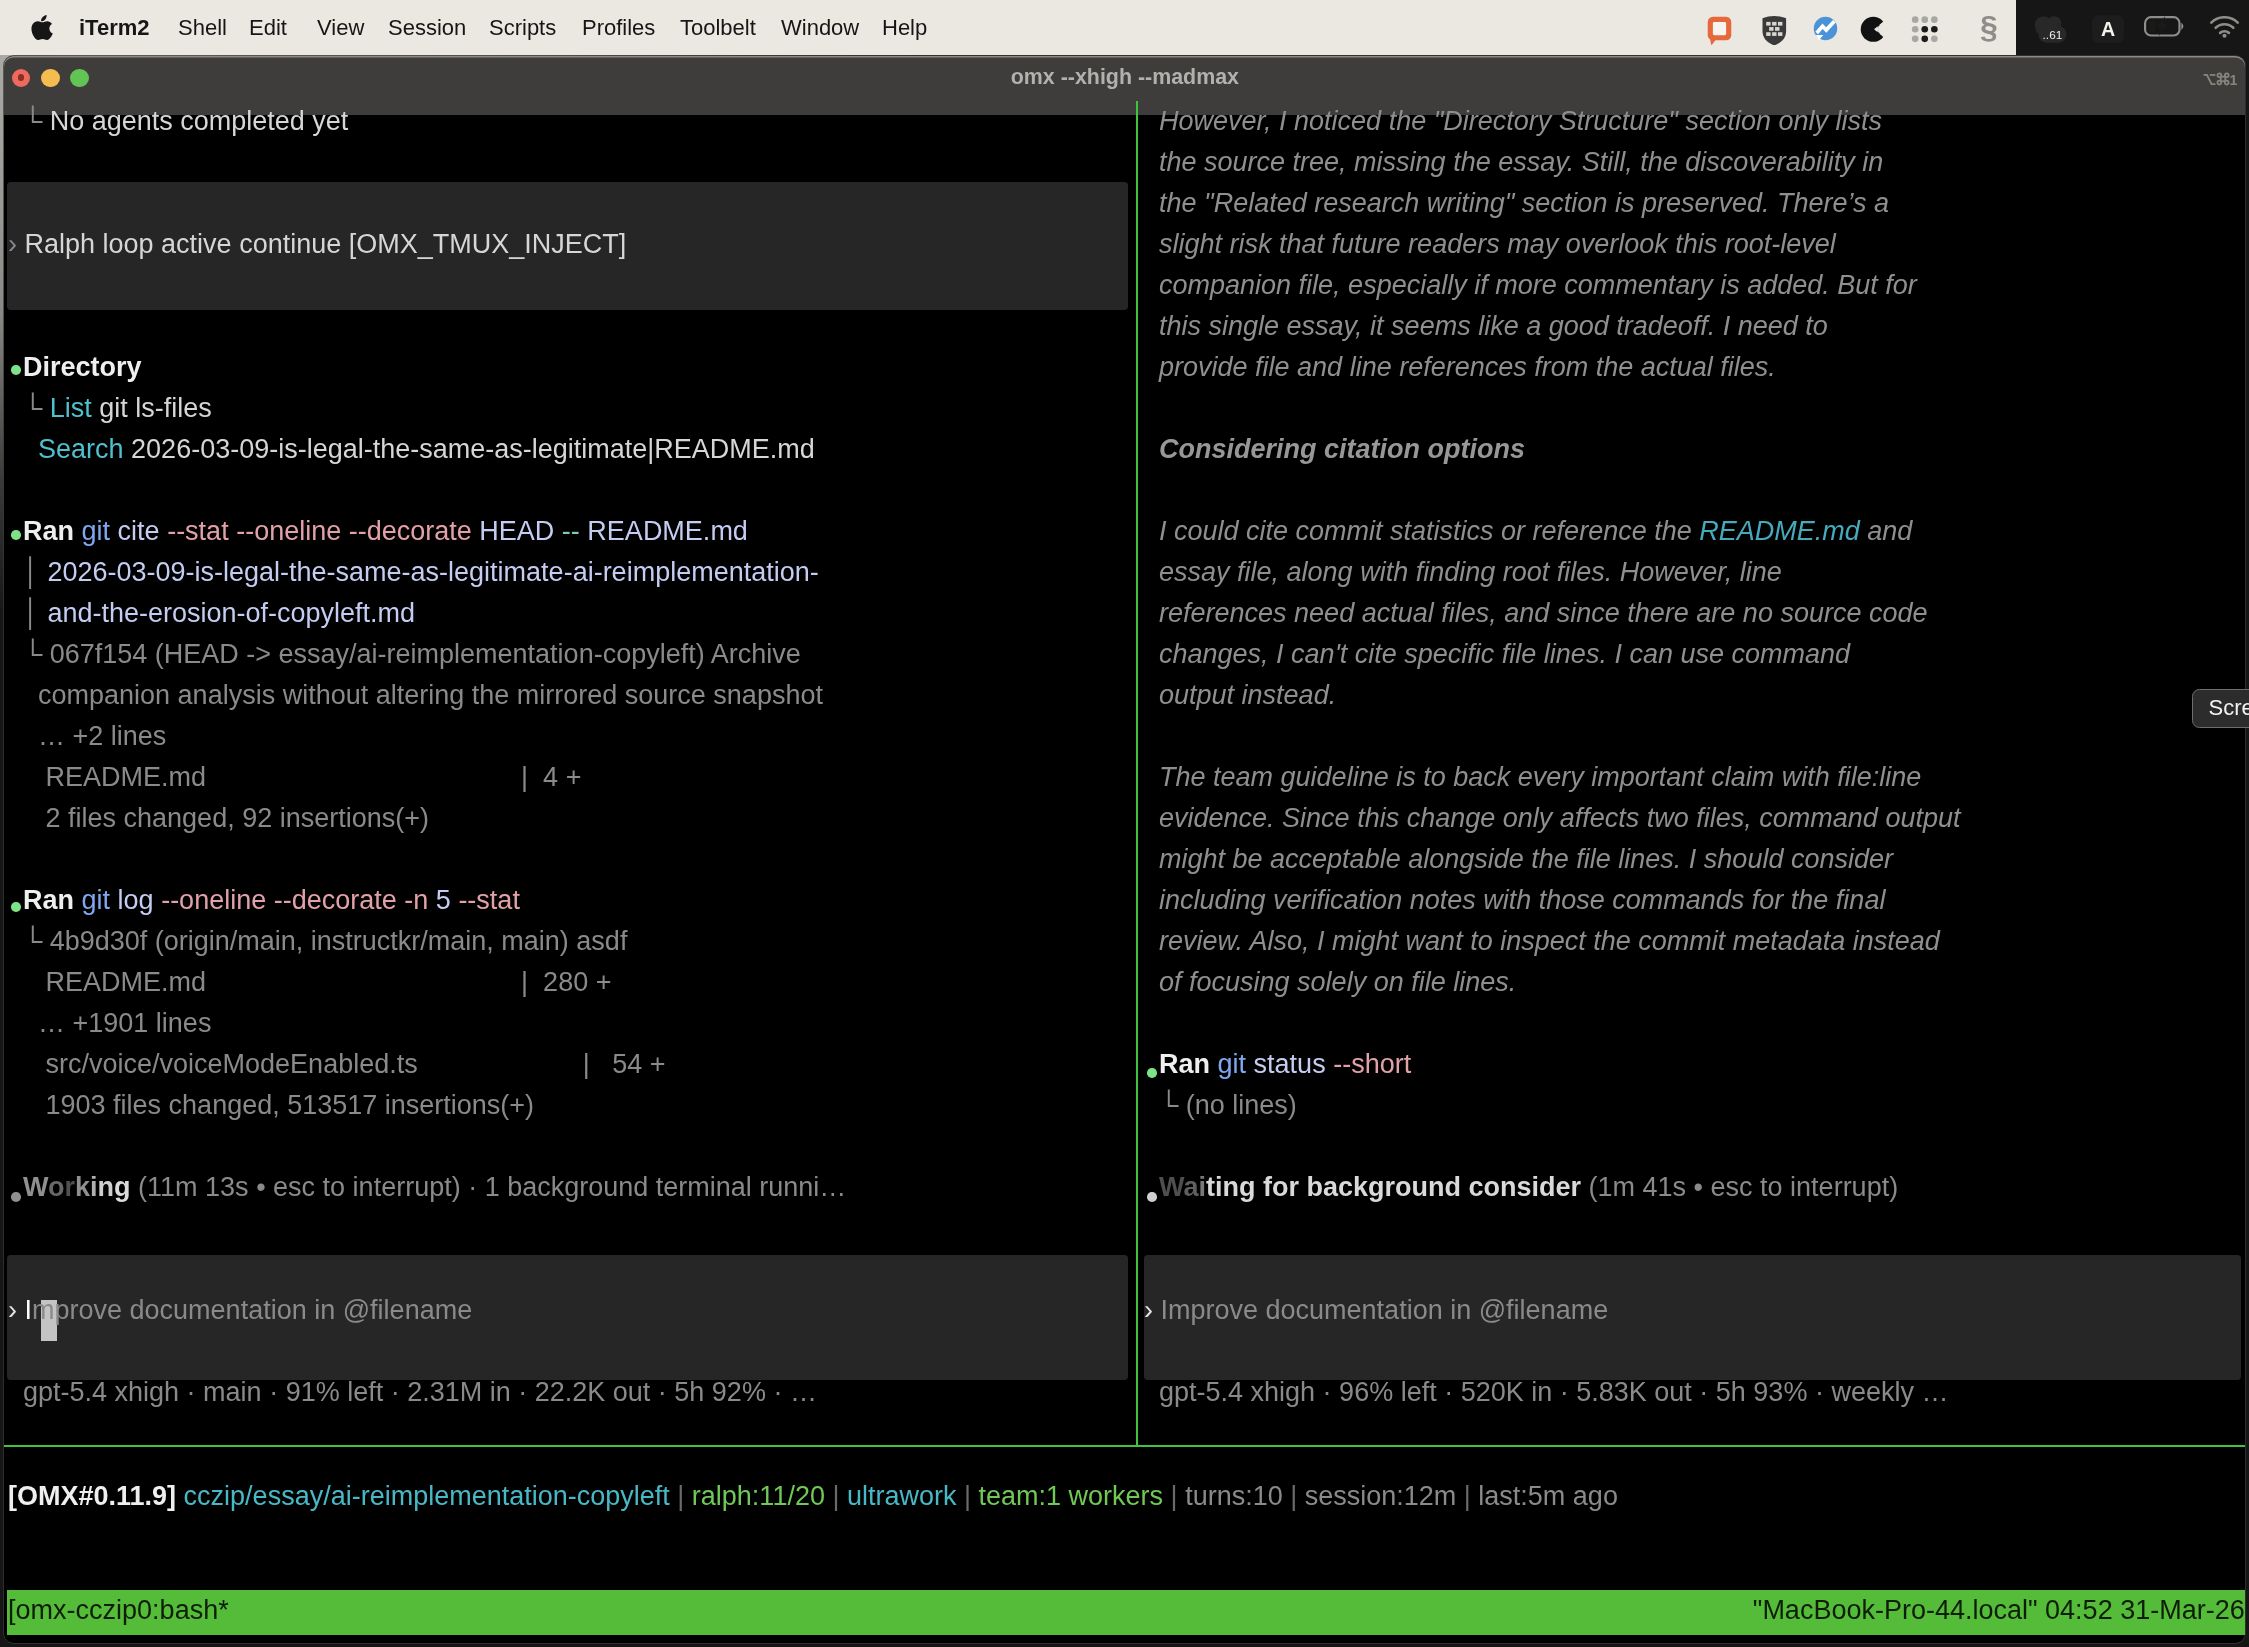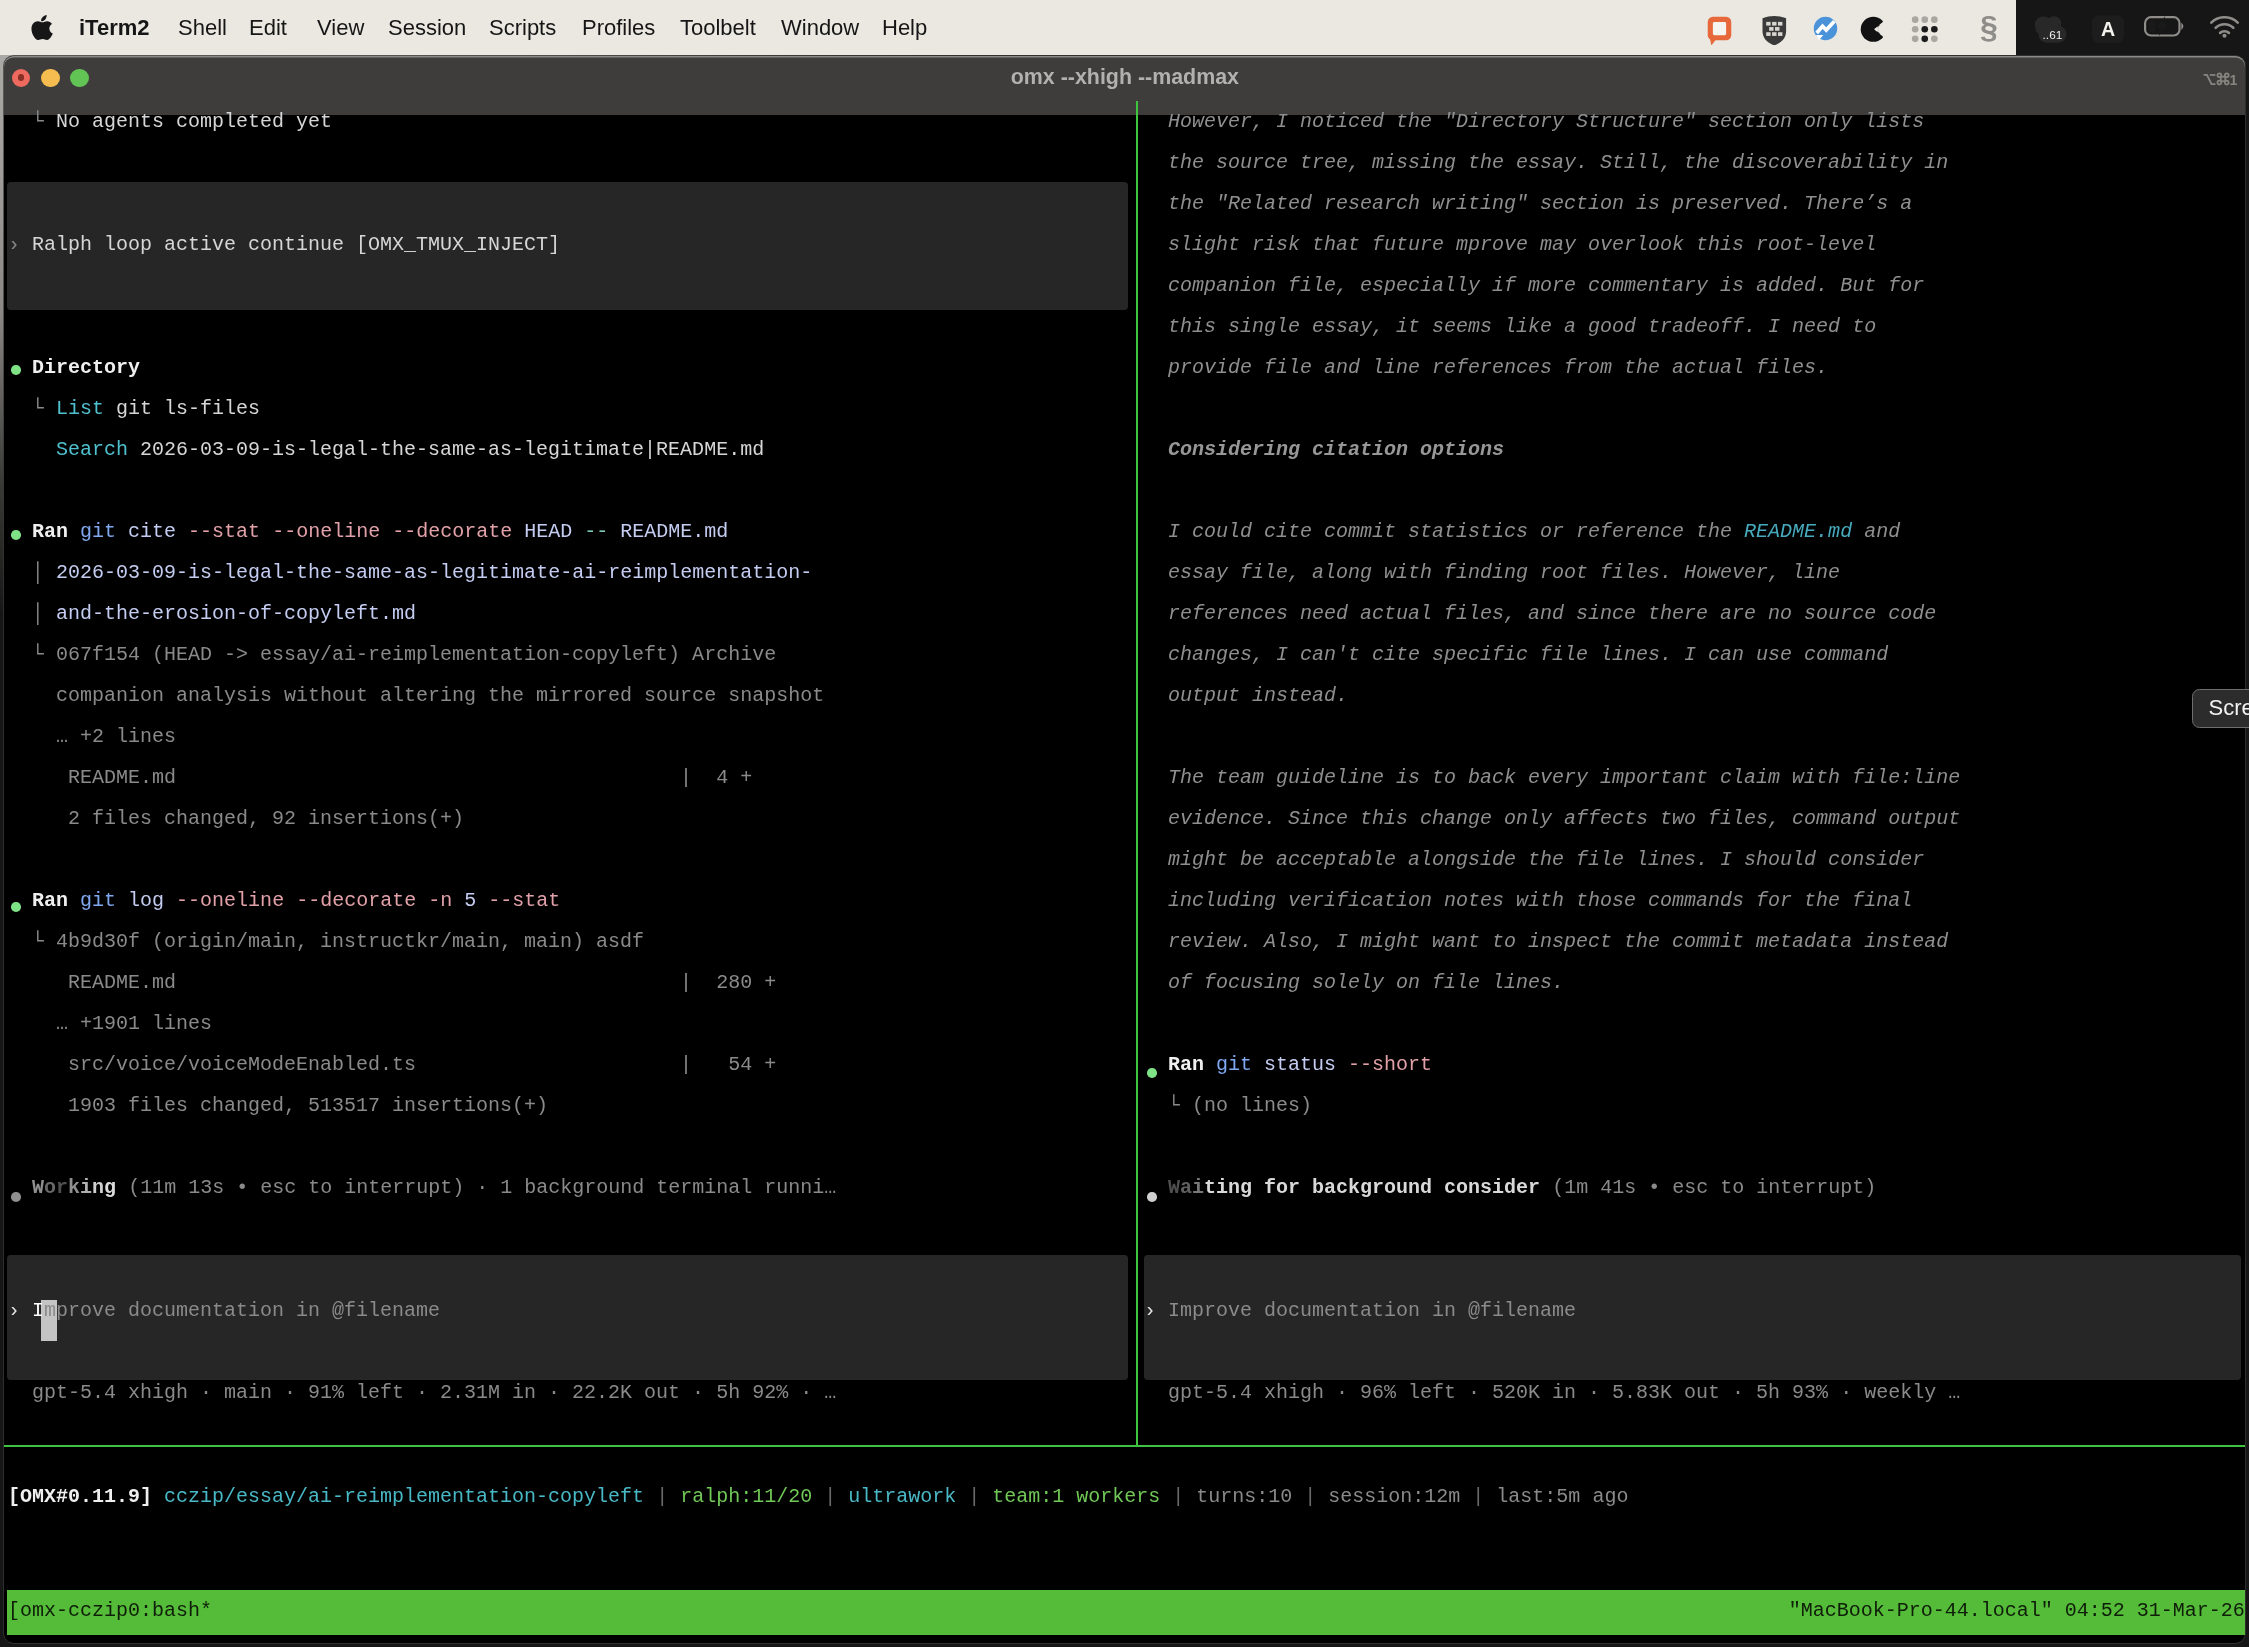--- a/index.html
+++ b/index.html
@@ -7,21 +7,21 @@
 .menubar{position:absolute;left:0;top:0;width:2016px;height:55px;background:#EAE8E1}
 .mi{position:absolute;top:0;line-height:55px;font-size:22px;color:#161616;white-space:pre}
 .window{position:absolute;left:4.4px;top:56px;width:2241px;height:1587px;background:#000;
 border-radius:9.6px;box-shadow:0 0 0 0.7px #3a3a38}
 .titlebar{position:absolute;left:0;top:0;width:2241px;height:59px;background:#3e3d3b;
 border-radius:9.6px 9.6px 0 0;box-shadow:inset 0 1.5px 0 #8b8a87}
 .tl{position:absolute;top:12.5px;width:18.5px;height:18.5px;border-radius:50%}
 .ttl{position:absolute;left:0;top:0;width:100%;text-align:center;line-height:42px;
 font-size:21.4px;font-weight:bold;color:#b3b1ae}
 .tr1{position:absolute;right:8.9px;top:0;line-height:45px;font-size:23px;font-weight:bold;color:#878582}
-pre{font-family:Liberation Mono, monospace;font-size:20px;line-height:41px;color:#d6d6d6;position:absolute;white-space:pre}
+pre{font-family:Liberation Sans, sans-serif;font-size:27px;line-height:41px;color:#d6d6d6;position:absolute;white-space:pre}
 .g{color:#8a8a8a}.dg{color:#6a6a6a}.w{color:#efefef;font-weight:bold}.lv{color:#c4ccf1}
 .bl{color:#7fa8f0}.pk{color:#e2a1a9}.cy{color:#4fc0cd}.tl2{color:#7fc9b9}
 .it{font-style:italic;color:#8f8f8f}
 .box{position:absolute;background:#262626;border-radius:3.7px}
 .bullet{position:absolute;width:9.6px;height:9.6px;border-radius:50%}
 .vline{position:absolute;left:1136px;top:101px;width:1.5px;height:1344px;background:#3ec43e}
 .hline{position:absolute;left:4.4px;top:1445px;width:2241px;height:1.5px;background:#3ec43e}
 .tmux{position:absolute;left:7.4px;top:1590px;width:2238px;height:45px;background:#55bc39}
 .tmux pre{position:absolute;top:0;line-height:41px;color:#0e1e08}
 .scre{position:absolute;left:2192px;top:689px;width:103px;height:39px;background:#2c2c2c;
@@ -169,21 +169,21 @@
 
   <b><span style="color:#909090">W</span><span style="color:#686868">o</span><span style="color:#505050">r</span><span style="color:#8f8f8f">k</span><span style="color:#b0b0b0">i</span><span style="color:#cfcfcf">n</span><span style="color:#dcdcdc">g</span></b><span class="g"> (11m 13s • esc to interrupt) · 1 background terminal runni…</span>
 
 
 <span style="color:#e3e3e3">›</span> <span style="color:#fdfdfd">I</span><span class="g">mprove documentation in @filename</span>
 
   <span class="g">gpt-5.4 xhigh · main · 91% left · 2.31M in · 22.2K out · 5h 92% · …</span></pre>
 <pre style="left:1144px;top:101px">  <span class="it">However, I noticed the "Directory Structure" section only lists</span>
   <span class="it">the source tree, missing the essay. Still, the discoverability in</span>
   <span class="it">the "Related research writing" section is preserved. There’s a</span>
-  <span class="it">slight risk that future mprove may overlook this root-level</span>
+  <span class="it">slight risk that future readers may overlook this root-level</span>
   <span class="it">companion file, especially if more commentary is added. But for</span>
   <span class="it">this single essay, it seems like a good tradeoff. I need to</span>
   <span class="it">provide file and line references from the actual files.</span>
 
   <b><span class="it" style="color:#979797">Considering citation options</span></b>
 
   <span class="it">I could cite commit statistics or reference the <span style="color:#47a9bc">README.md</span> and</span>
   <span class="it">essay file, along with finding root files. However, line</span>
   <span class="it">references need actual files, and since there are no source code</span>
   <span class="it">changes, I can't cite specific file lines. I can use command</span>

